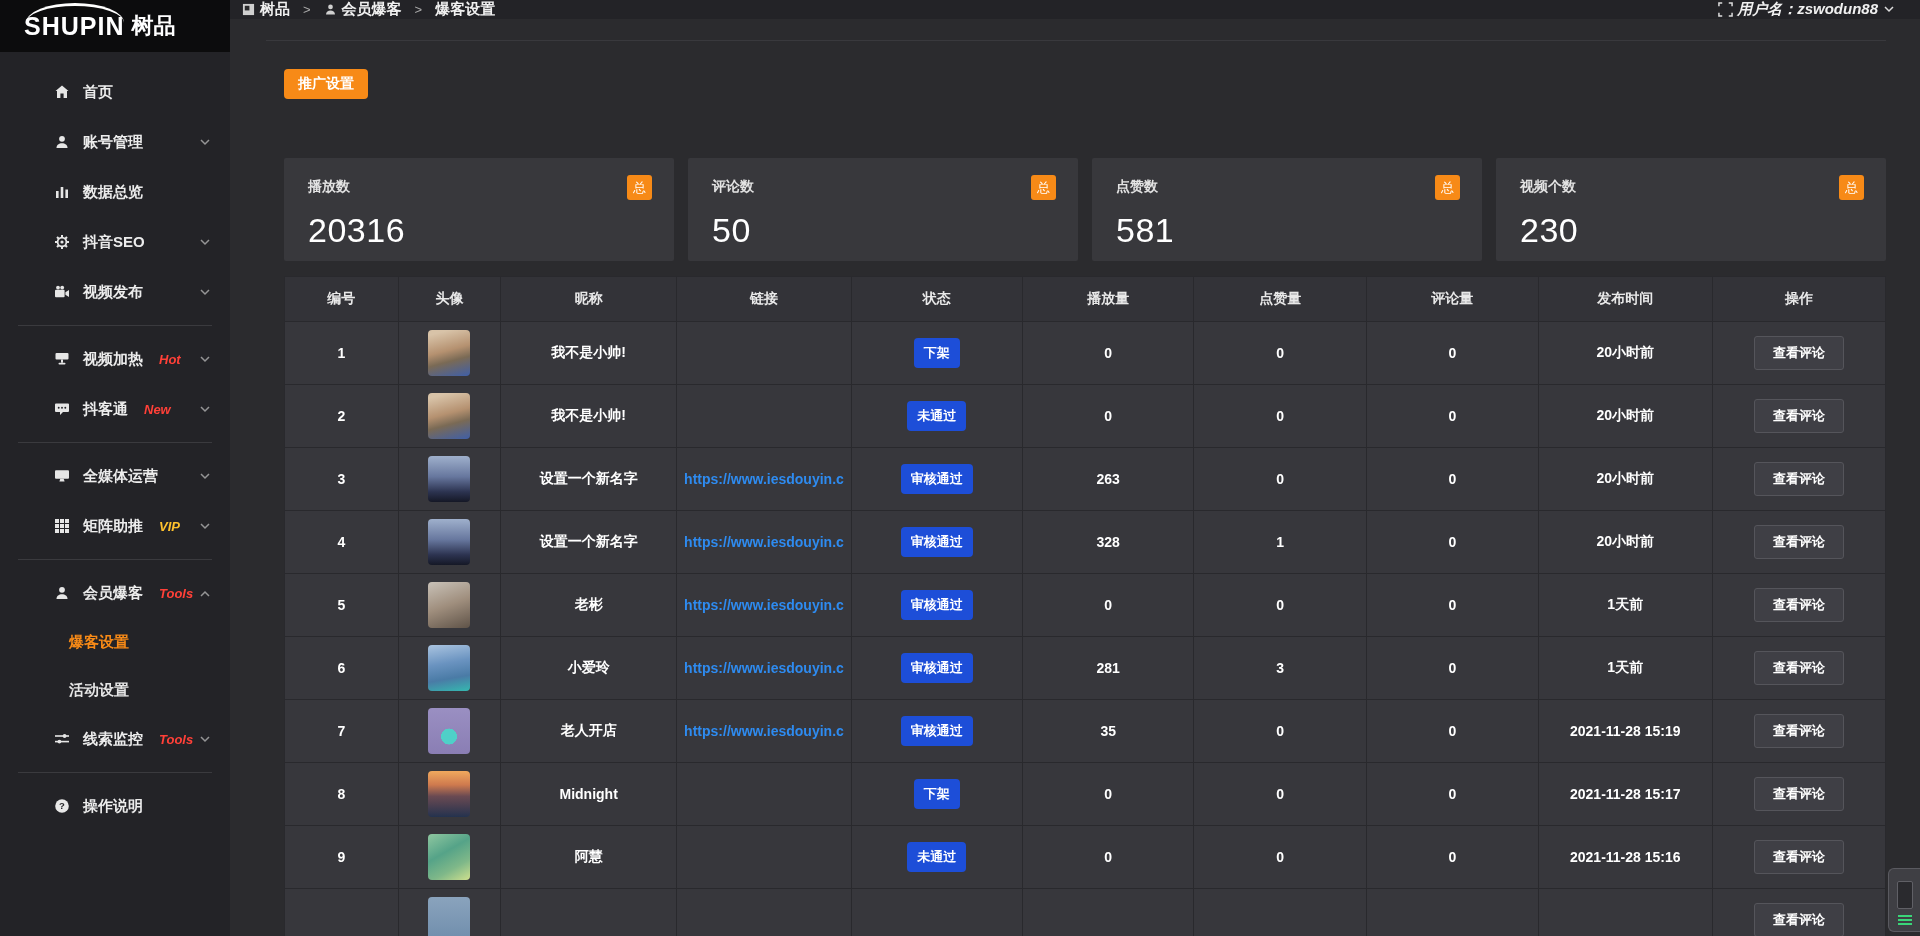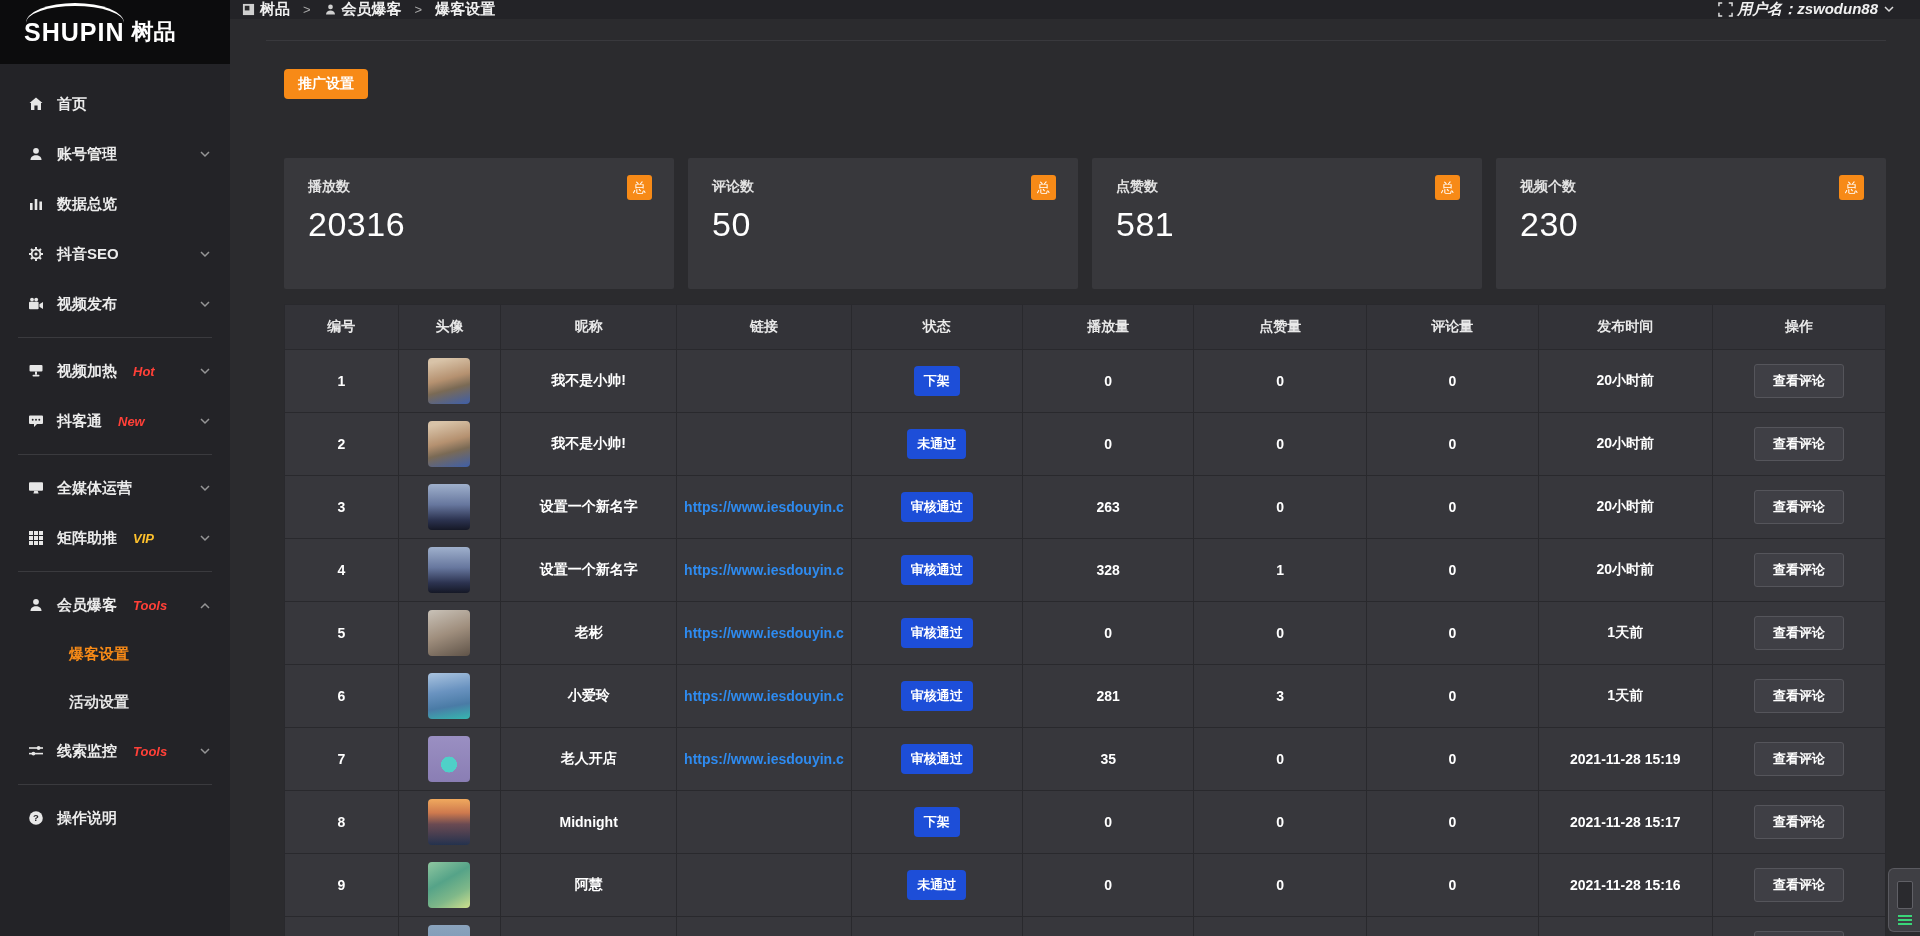--- a/index.html
+++ b/index.html
@@ -2,27 +2,27 @@
 <html><head>
 <meta charset="utf-8">
 <style>
   * { margin:0; padding:0; box-sizing:border-box; }
   html,body { width:1920px; height:936px; overflow:hidden; background:#2b2b2e;
     font-family:"Liberation Sans","DejaVu Sans",sans-serif; color:#eee; }
   .page { position:relative; width:1920px; height:936px; display:flex; overflow:hidden; }
 
   
   .sidebar { width:230px; min-width:230px; background:#232327; height:100%; }
-  .logo { height:64px; background:#0c0c0d; display:flex; align-items:center; padding-left:24px; position:relative; }
+  .logo { height:52px; background:#0c0c0d; display:flex; align-items:center; padding-left:24px; position:relative; }
   .logo-arc { position:absolute; top:3px; left:26px; width:98px; height:20px;
     border-top:3px solid #fff; border-radius:50% 50% 0 0 / 100% 100% 0 0; }
   .logo-en { font-size:25px; font-weight:bold; letter-spacing:1px; color:#fff; }
   .logo-cn { font-size:22px; font-weight:bold; color:#fff; margin-left:7px; }
   .nav { padding-top:15px; }
-  .nav-item { height:50px; display:flex; align-items:center; padding:0 20px 0 28px; cursor:pointer; }
+  .nav-item { height:50px; display:flex; align-items:center; padding:0 20px 0 28px; cursor:pointer;margin-left:26px; }
   .nav-item .nicon { width:16px; height:16px; display:inline-flex; }
   .nav-label { font-size:15px; font-weight:600; color:#ececec; margin-left:13px; }
   .nav-badge { font-size:13px; font-weight:bold; font-style:italic; margin-left:16px; }
   .chev { margin-left:auto; display:inline-flex; opacity:.75; }
   .chev.up svg { transform:rotate(180deg); }
   .nav-divider { height:1px; background:#3a3a3e; margin:8px 18px; }
   .sub-item { height:48px; display:flex; align-items:center; padding-left:69px; cursor:pointer; }
   .sub-item span { font-size:15px; font-weight:600; color:#e5e5e5; }
   .sub-item.active span { color:#f78a17; }
 
@@ -35,26 +35,26 @@
   .top-right { margin-left:auto; display:flex; align-items:center; gap:4px;font-style:italic; }
   .fs-icon { display:inline-flex; cursor:pointer; }
   .username { font-size:15px; font-weight:600; color:#f0f0f0; display:flex; align-items:center; gap:6px; cursor:pointer; }
 
   .content { flex:1; padding:0 34px 0 54px; position:relative; }
   .content-divider { height:1px; background:#39393d; margin-top:21px; margin-left:-18px; }
   .promo-btn { display:block; margin-top:28px; height:30px; padding:0 14px; background:#f78a17;
     color:#fff; font-size:14px; font-weight:600; border:none; border-radius:4px; cursor:pointer; }
 
   .cards { display:flex; gap:14px; margin-top:59px; }
-  .card { flex:1; height:131px; background:#38383c; border-radius:2px; padding:17px 22px 4px 24px; }
+  .card { flex:1; height:103px; background:#38383c; border-radius:2px; padding:17px 22px 4px 24px; }
   .card-top { display:flex; align-items:flex-start; justify-content:space-between; }
   .card-label { font-size:14px; font-weight:600; color:#e3e3e3; padding-top:3px; }
   .card-badge { width:25px; height:25px; background:#f78a17; color:#fff; border-radius:3px;
     font-size:13px; display:flex; align-items:center; justify-content:center; }
-  .card-value { font-size:34px; color:#fff; font-weight:500; margin-top:5px; letter-spacing:.5px; }
+  .card-value { font-size:34px; color:#fff; font-weight:500; margin-top:11px; letter-spacing:.5px; }
 
   .table-wrap { margin-top:15px; }
   table { width:100%; border-collapse:collapse; table-layout:fixed; }
   th { height:45px; background:#333338; border:1px solid #29292d; font-size:14px; font-weight:700; color:#e9e9e9; }
   td { height:63px; background:#37373c; border:1px solid #29292d; text-align:center; font-size:14px; font-weight:600; color:#fff; overflow:hidden; white-space:nowrap; }
   .avatar { width:42px; height:46px; border-radius:4px; display:inline-block; vertical-align:middle; background:#555; }
   a.vlink { color:#2e8bf0; text-decoration:none; font-weight:600; }
   .status { display:inline-block; background:#1d4ed8; color:#fff; border-radius:4px; padding:6px 10px; font-size:13px; font-weight:600; min-width:28px; }
   .status:empty { display:none; }
   .view-btn { background:#3f3f45; border:1px solid #55555b; color:#fff; font-size:13px; font-weight:600;

